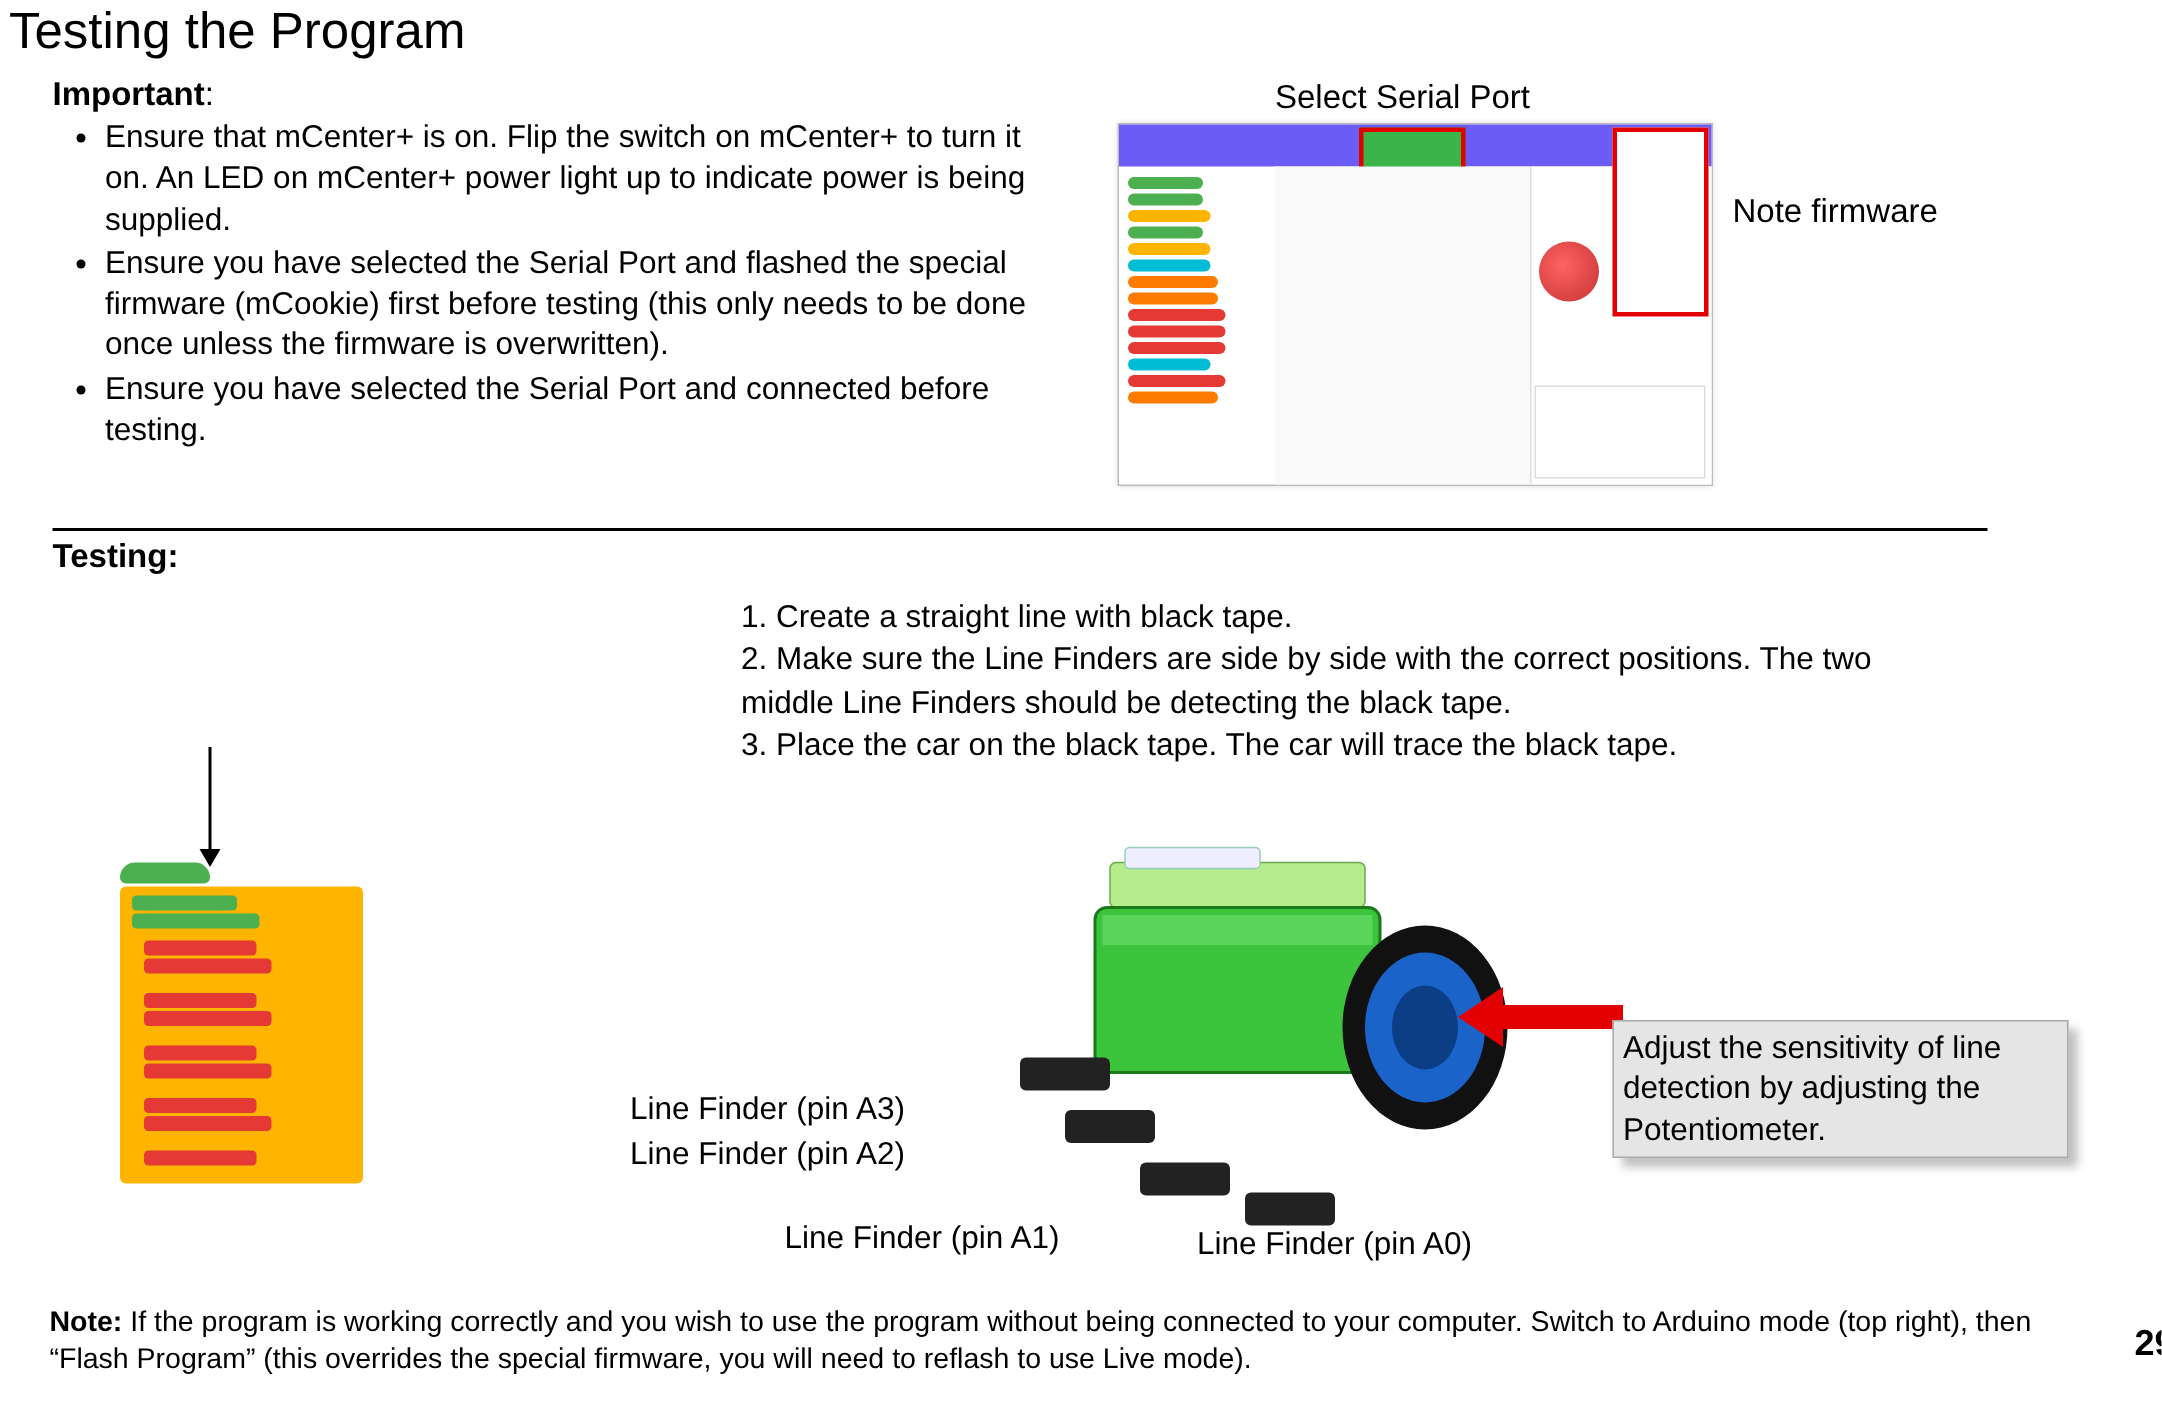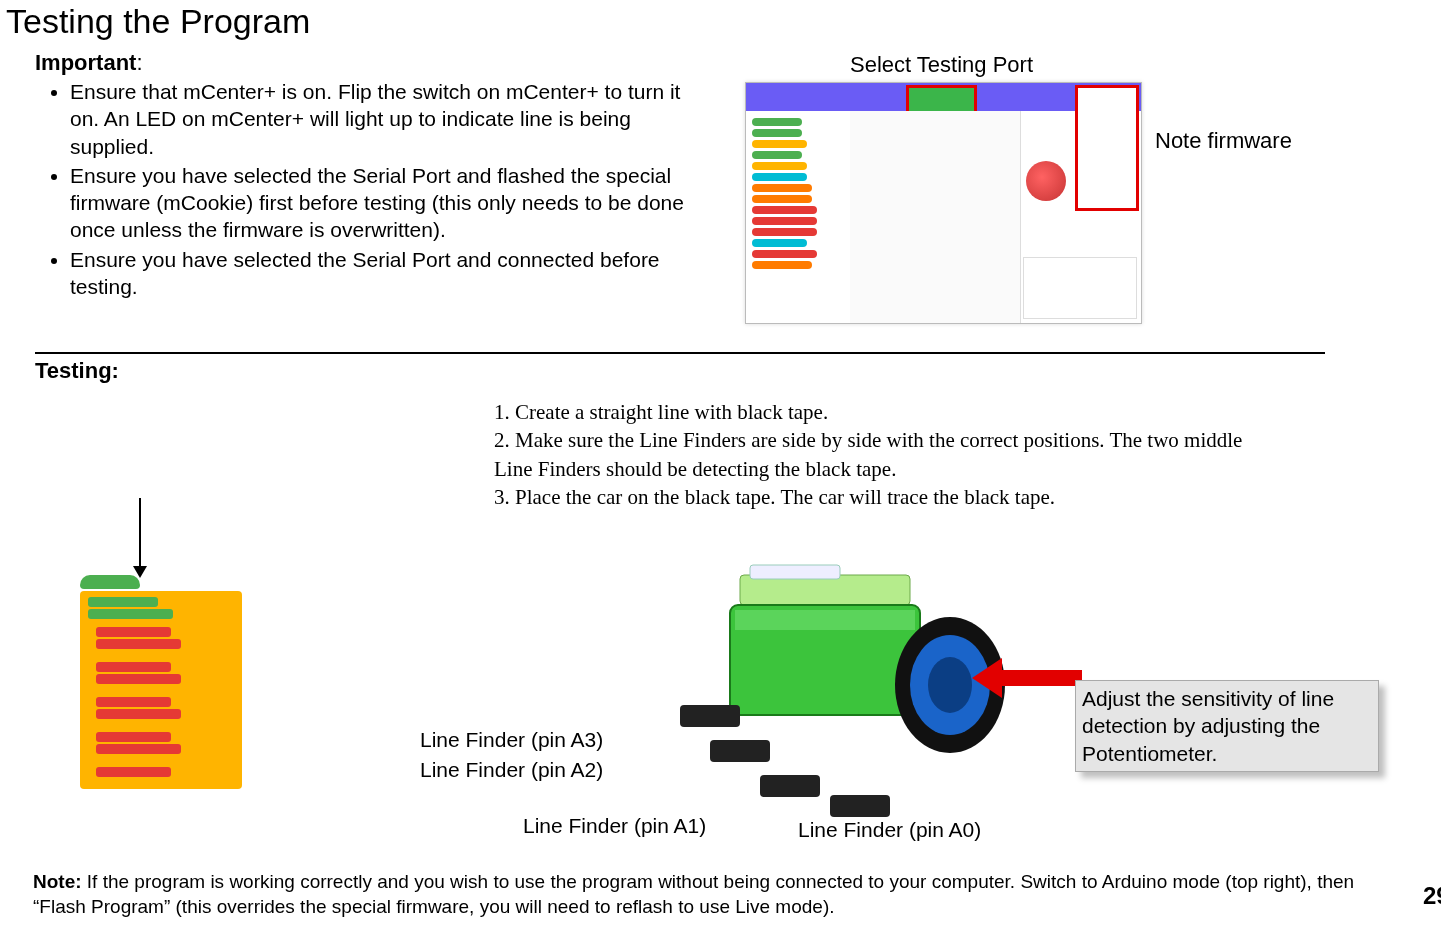--- a/index.html
+++ b/index.html
@@ -205,21 +205,20 @@
     left: 972px;
     top: 648px;
   }
   .testing-steps {
     position: absolute;
     left: 494px;
     top: 398px;
     width: 760px;
     font-size: 21px;
     line-height: 1.35;
-    font-family: Liberation Serif, serif;
   }
   .script-image {
     position: absolute;
     left: 80px;
     top: 575px;
     width: 160px;
     height: 275px;
   }
   .script-block {
     border-radius: 4px;
@@ -264,26 +263,26 @@
 <body>
 
 <div class="page">
 
   <div class="title">Testing the Program</div>
 
   <div class="important-heading">
     <span>Important</span><span class="important-colon">:</span>
   </div>
   <ul class="important-list">
-    <li>Ensure that mCenter+ is on. Flip the switch on mCenter+ to turn it on. An LED on mCenter+ will light up to indicate line is being supplied.</li>
+    <li>Ensure that mCenter+ is on. Flip the switch on mCenter+ to turn it on. An LED on mCenter+ power light up to indicate power is being supplied.</li>
     <li>Ensure you have selected the Serial Port and flashed the special firmware (mCookie) first before testing (this only needs to be done once unless the firmware is overwritten).</li>
     <li>Ensure you have selected the Serial Port and connected before testing.</li>
   </ul>
 
-  <div class="select-serial-label">Select Testing Port</div>
+  <div class="select-serial-label">Select Serial Port</div>
   <div class="flash-firmware-label">Note firmware</div>
 
   <div class="mdesigner-shot">
     <div class="mdesigner-toolbar">
       <div class="serial-highlight"></div>
     </div>
     <div class="flash-highlight">
       <div class="flash-menu">
         <div class="flash-menu-item"></div>
         <div class="flash-menu-item"></div>

